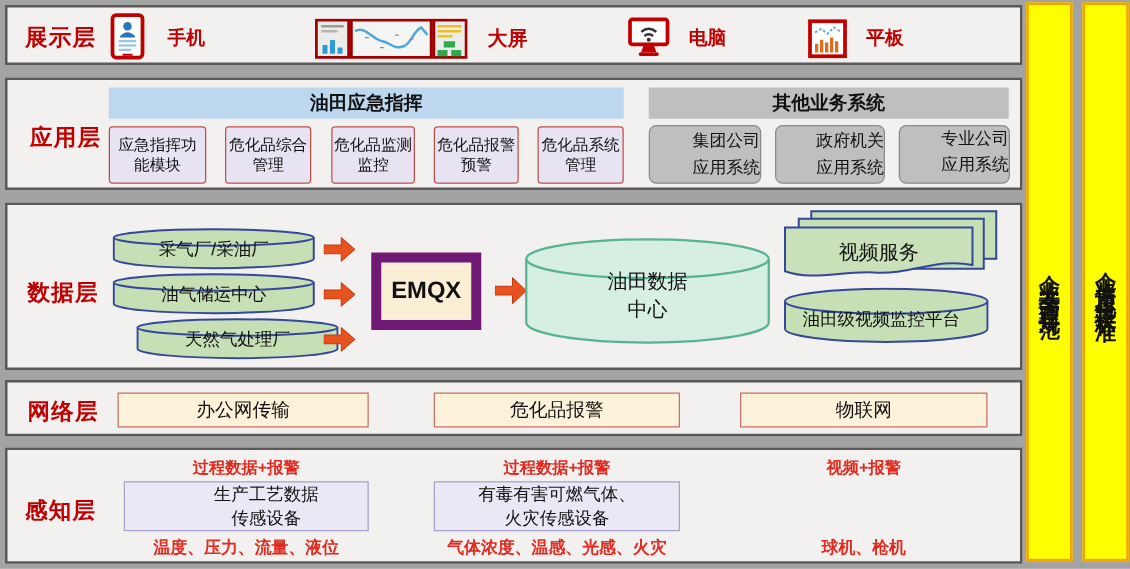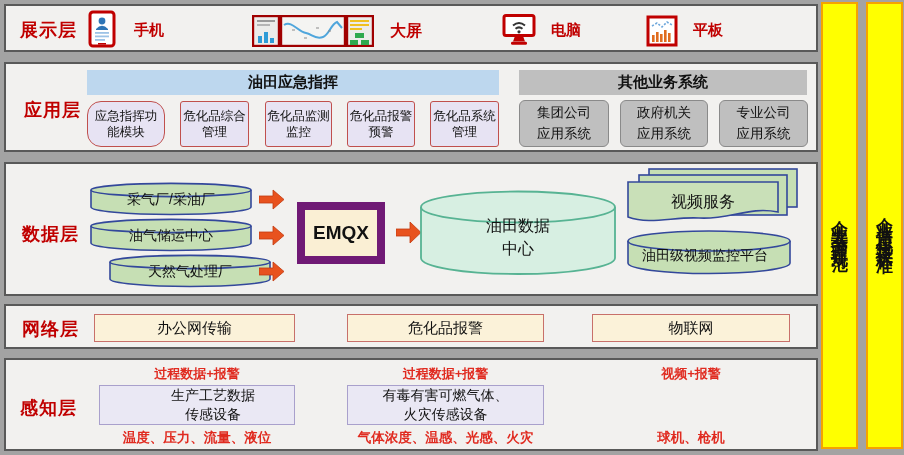--- a/index.html
+++ b/index.html
@@ -15,21 +15,21 @@
 
   
   .grp-header { position:absolute; height:25px; display:flex; align-items:center; justify-content:center;
                 font-weight:700; font-size:15px; color:#111; }
   .hdr-blue { background:#BDD7EE; }
   .hdr-gray { background:#BFBFBF; }
   .app-box { position:absolute; top:37px; height:46px; background:#E7E3F3; border:1.6px solid #C0504D; border-radius:3px;
              display:flex; flex-direction:column; align-items:center; justify-content:center;
              font-size:12.5px; line-height:1.32; color:#111; text-align:center; }
   .gray-box { position:absolute; top:36px; height:47px; background:#BFBFBF; border:1.5px solid #8A8A8A; border-radius:6px;
-             display:flex; flex-direction:column; align-items:center; justify-content:center;
+             display:flex; flex-direction:column; align-items:flex-end; justify-content:center;
              font-size:13.5px; line-height:1.55; color:#111; text-align:center; }
 
   
   .cyl { position:absolute; }
   .cyl-text { position:absolute; width:100%; text-align:center; color:#111; }
   .arrow { position:absolute; }
   .emqx { position:absolute; left:291px; top:38px; width:88px; height:62px; background:#FAEFD4; border:8px solid #701a75;
           display:flex; align-items:center; justify-content:center; font-weight:700; font-size:19px; color:#111; }
 
   
@@ -115,21 +115,21 @@
       </svg>
     </div>
     <div class="dev-label" style="left:687px; top:15px;">平板</div>
   </div>
 
   <div class="band" style="top:62px; height:90px;">
     <div class="layer-label" style="left:18px; top:34px;">应用层</div>
 
     <div class="grp-header hdr-blue" style="left:81px; top:6px; width:412px;">油田应急指挥</div>
 
-    <div class="app-box" style="left:81px; width:78px;border-radius:14px;">
+    <div class="app-box" style="left:81px; width:78px;">
       <div>应急指挥功</div>
       <div>能模块</div>
     </div>
     <div class="app-box" style="left:174px; width:69px;">
       <div>危化品综合</div>
       <div>管理</div>
     </div>
     <div class="app-box" style="left:259px; width:67px;">
       <div>危化品监测</div>
       <div>监控</div>
@@ -146,21 +146,21 @@
     <div class="grp-header hdr-gray" style="left:513px; top:6px; width:288px;">其他业务系统</div>
 
     <div class="gray-box" style="left:513px; width:90px;">
       <div>集团公司</div>
       <div>应用系统</div>
     </div>
     <div class="gray-box" style="left:614px; width:88px;">
       <div>政府机关</div>
       <div>应用系统</div>
     </div>
-    <div class="gray-box" style="left:713px; width:89px;">
+    <div class="gray-box" style="left:713px; width:89px;font-family:Liberation Mono, monospace;">
       <div>专业公司</div>
       <div>应用系统</div>
     </div>
   </div>
 
   <div class="band" style="top:162px; height:134px;">
     <div class="layer-label" style="left:16px; top:58px;">数据层</div>
 
     <div class="cyl" style="left:84px; top:18px; width:162px; height:34px;">
       <svg width="162" height="34" viewBox="0 0 162 34">

